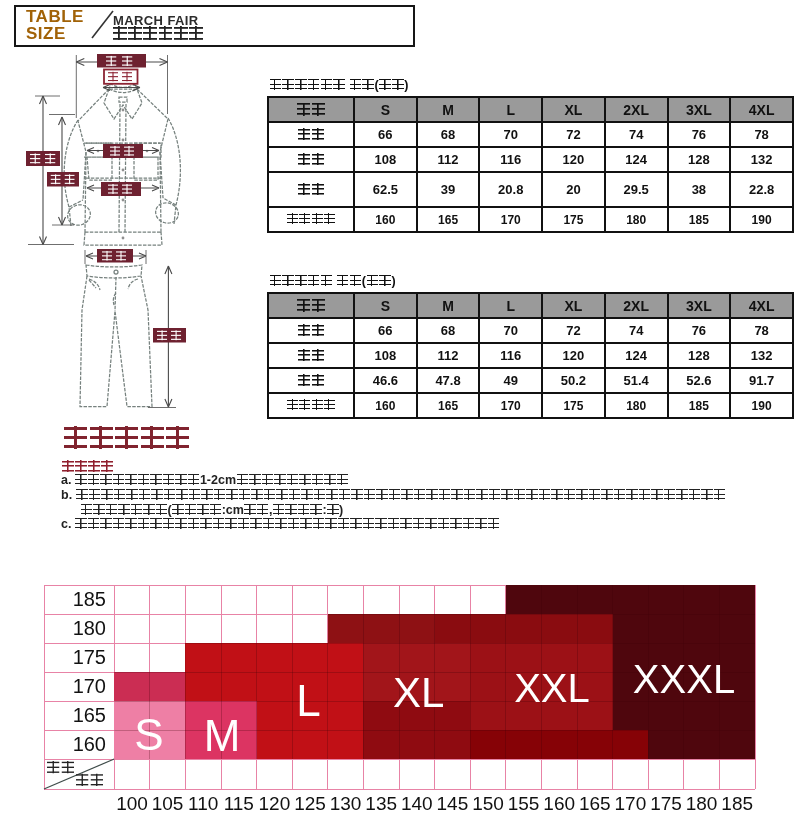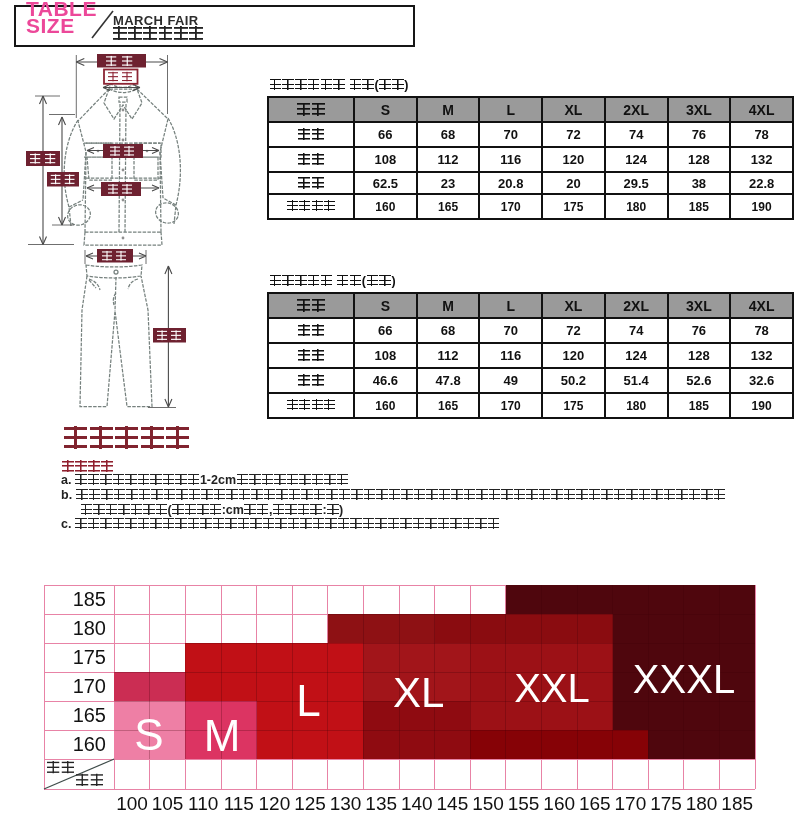--- a/index.html
+++ b/index.html
@@ -17,21 +17,21 @@
      font-weight:bold;font-size:13px;color:#111;padding:0;}
   .hdr td{background:#9a9a9a;font-size:14px;}
   .note .cj{margin:0 .04em;}
   .big .cj{background-size:100% 13%,100% 13%,100% 13%,13% 100%;}
 </style>
 </head>
 <body>
 
 <div class="abs" style="left:14px;top:5px;width:397px;height:38px;border:2px solid #161616;"></div>
 
-<div class="abs" style="left:26px;top:0;font-size:21px;font-weight:bold;color:#ec4899;line-height:17px;letter-spacing:.5px;">TABLE<br>SIZE</div>
+<div class="abs" style="left:26px;top:8px;font-size:17px;font-weight:bold;color:#a16207;line-height:17px;letter-spacing:.5px;">TABLE<br>SIZE</div>
 
 <svg class="abs" style="left:88px;top:8px;" width="30" height="33">
     <line x1="4" y1="30" x2="25" y2="3" stroke="#333" stroke-width="1.6"></line>
   </svg>
 
 <div class="abs" style="left:113px;top:13px;font-size:13px;font-weight:bold;color:#2c2c2c;letter-spacing:.4px;">MARCH FAIR</div>
 
 <div class="abs" style="left:112px;top:25px;font-size:15px;color:#222;"><span class="cj"></span><span class="cj"></span><span class="cj"></span><span class="cj"></span><span class="cj"></span><span class="cj"></span></div>
 
 <svg class="abs" style="left:0;top:45px;" width="240" height="375" viewBox="0 45 240 375">
@@ -212,24 +212,24 @@
   <tr style="height:25px;">
         <td><span class="cj"></span><span class="cj"></span></td>
         <td>108</td>
         <td>112</td>
         <td>116</td>
         <td>120</td>
         <td>124</td>
         <td>128</td>
         <td>132</td>
       </tr>
-  <tr style="height:22px;">
+  <tr style="height:35px;">
         <td><span class="cj"></span><span class="cj"></span></td>
         <td>62.5</td>
-        <td>23</td>
+        <td>39</td>
         <td>20.8</td>
         <td>20</td>
         <td>29.5</td>
         <td>38</td>
         <td>22.8</td>
       </tr>
   <tr style="height:25px;">
         <td style="font-size:12px;"><span class="cj"></span><span class="cj"></span><span class="cj"></span><span class="cj"></span></td>
         <td style="font-size:12px;">160</td>
         <td style="font-size:12px;">165</td>
@@ -279,21 +279,21 @@
         <td>132</td>
       </tr>
   <tr style="height:25px;">
         <td><span class="cj"></span><span class="cj"></span></td>
         <td>46.6</td>
         <td>47.8</td>
         <td>49</td>
         <td>50.2</td>
         <td>51.4</td>
         <td>52.6</td>
-        <td>32.6</td>
+        <td>91.7</td>
       </tr>
   <tr style="height:25px;">
         <td style="font-size:12px;"><span class="cj"></span><span class="cj"></span><span class="cj"></span><span class="cj"></span></td>
         <td style="font-size:12px;">160</td>
         <td style="font-size:12px;">165</td>
         <td style="font-size:12px;">170</td>
         <td style="font-size:12px;">175</td>
         <td style="font-size:12px;">180</td>
         <td style="font-size:12px;">185</td>
         <td style="font-size:12px;">190</td>

